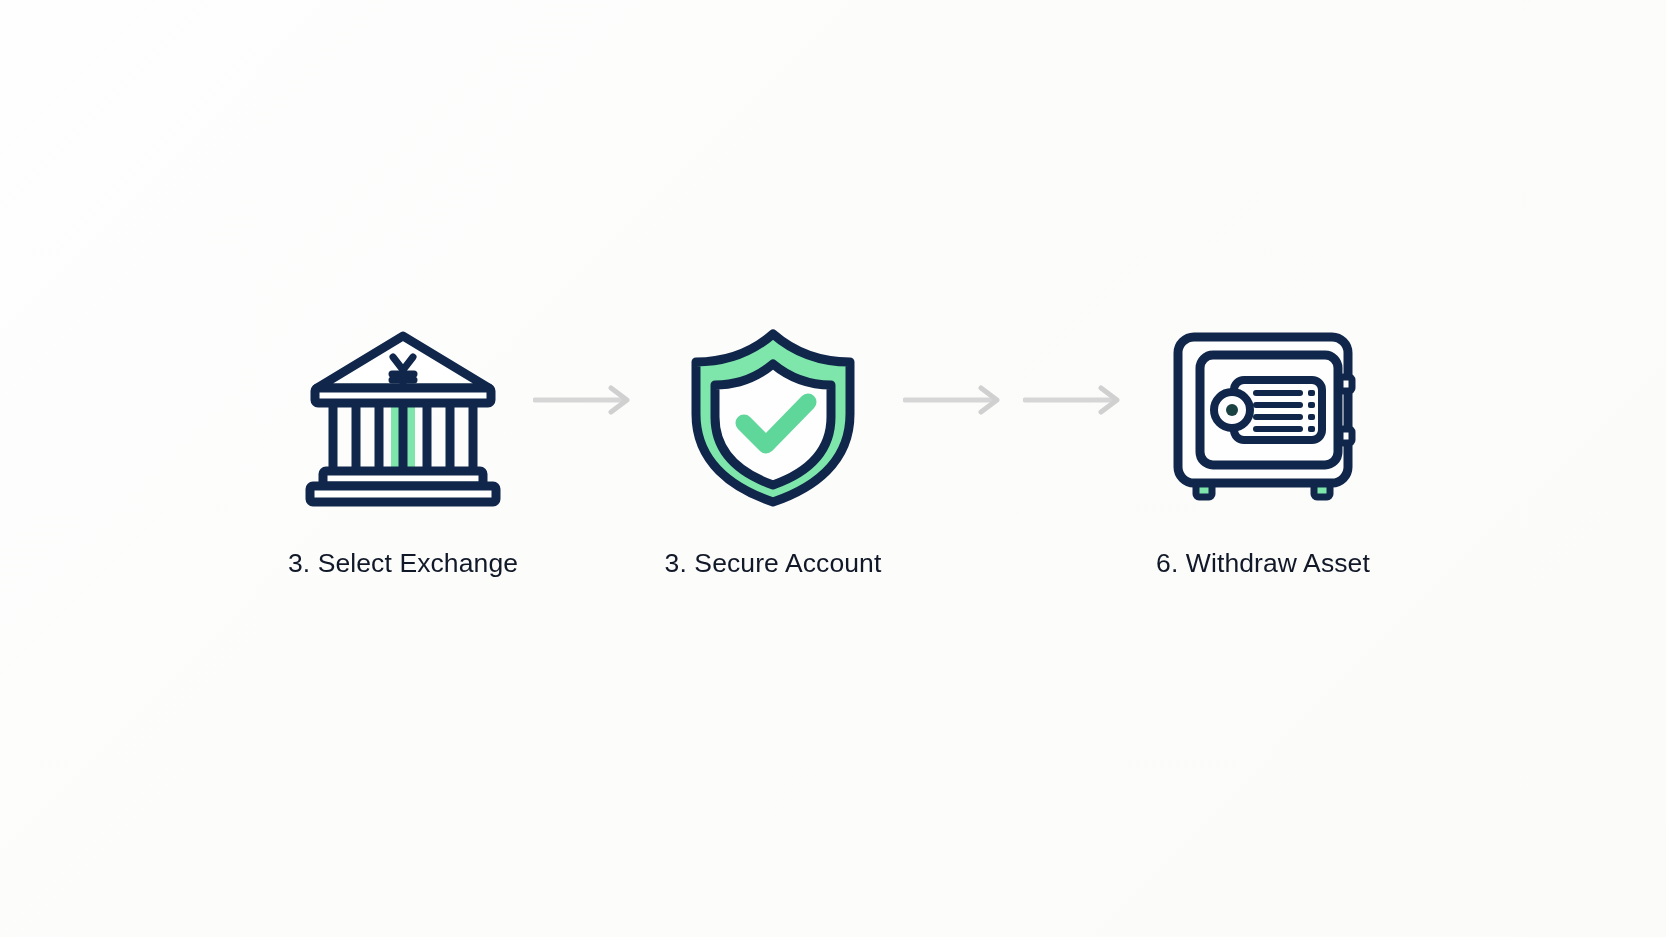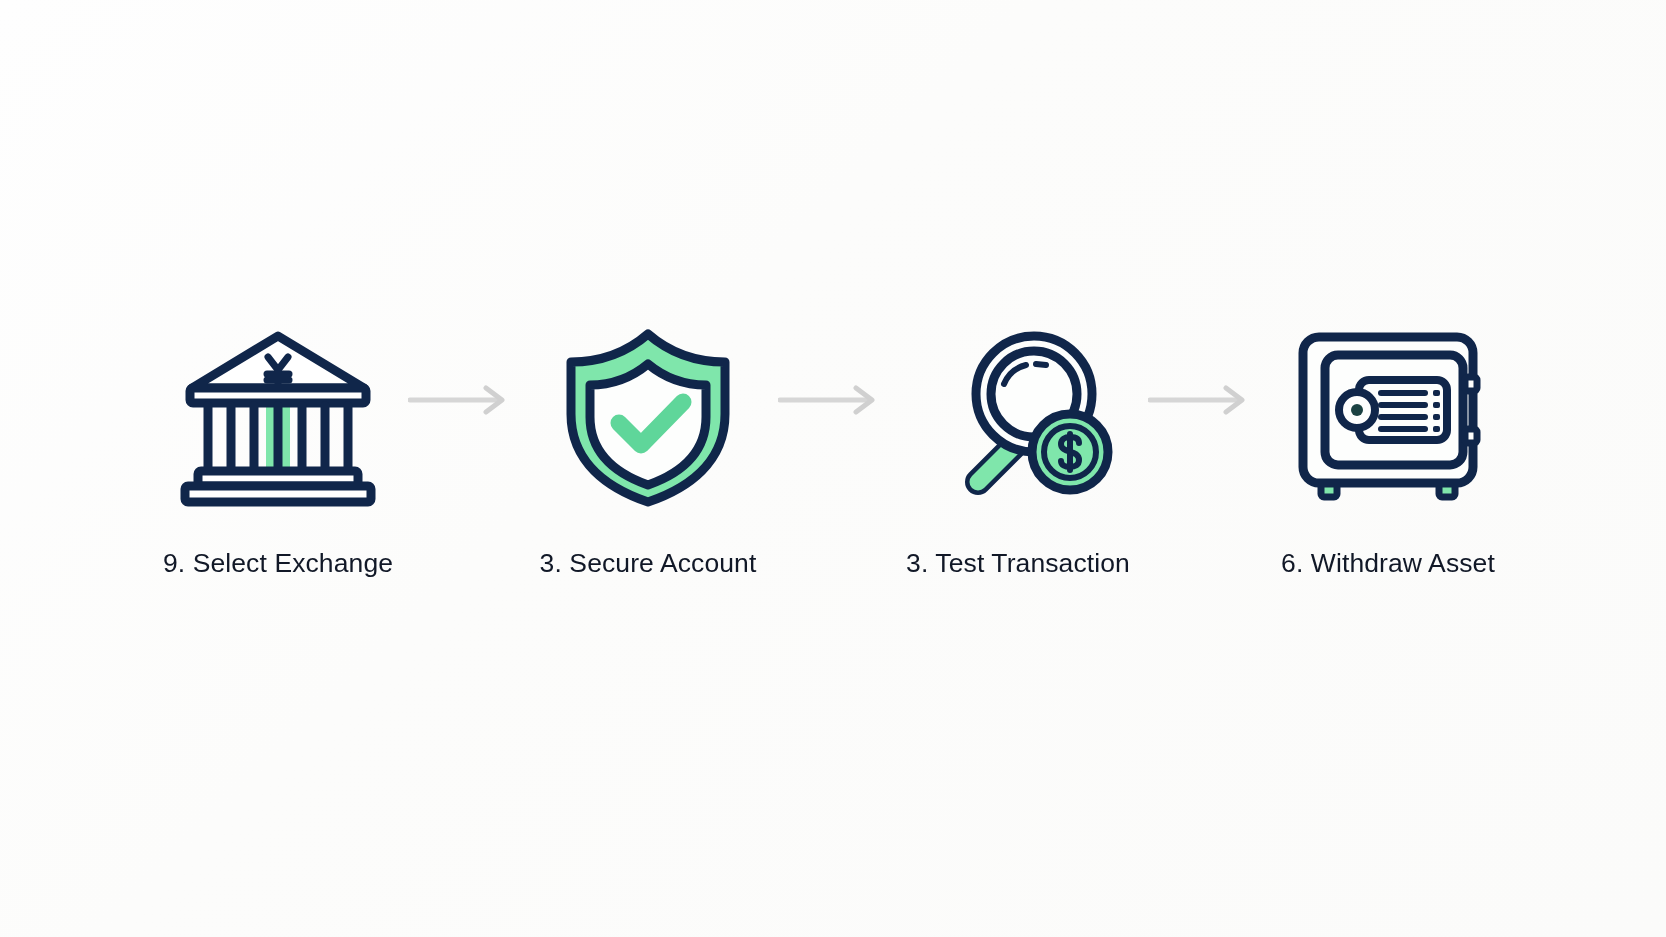--- a/index.html
+++ b/index.html
@@ -100,21 +100,21 @@
               <path d="M124 80 L124 144"></path>
               <path d="M147 80 L147 144"></path>
               <path d="M170 80 L170 144"></path>
             </g>
 
             <rect x="20" y="145" width="160" height="15" rx="3" fill="#ffffff" stroke="#10264a" stroke-width="9" stroke-linejoin="round"></rect>
 
             <rect x="7" y="160" width="186" height="16" rx="3" fill="#ffffff" stroke="#10264a" stroke-width="9" stroke-linejoin="round"></rect>
           </svg>
         </div>
-        <div class="step-label">9. Select Exchange</div>
+        <div class="step-label">3. Select Exchange</div>
       </div>
 
       <div class="connector">
         <svg width="110" height="30" viewBox="0 0 110 30" fill="none" style="margin-top:-36px;">
           <path d="M2 15 L92 15" stroke="#d6d6d6" stroke-width="5" stroke-linecap="round"></path>
           <path d="M78 3 L94 15 L78 27" stroke="#d0d0d0" stroke-width="5" stroke-linecap="round" stroke-linejoin="round" fill="none"></path>
         </svg>
       </div>
 
       <div class="step">
@@ -131,43 +131,20 @@
         <div class="step-label">3. Secure Account</div>
       </div>
 
       <div class="connector">
         <svg width="110" height="30" viewBox="0 0 110 30" fill="none" style="margin-top:-36px;">
           <path d="M2 15 L92 15" stroke="#d6d6d6" stroke-width="5" stroke-linecap="round"></path>
           <path d="M78 3 L94 15 L78 27" stroke="#d0d0d0" stroke-width="5" stroke-linecap="round" stroke-linejoin="round" fill="none"></path>
         </svg>
       </div>
 
-      <div class="step">
-        <div class="icon-box">
-          <svg width="200" height="190" viewBox="0 0 200 190" fill="none" style="margin-top:-2px;">
-
-            <path d="M60 160 L104 116" stroke="#10264a" stroke-width="26" stroke-linecap="round"></path>
-            <path d="M60 160 L104 116" stroke="#7fe6ab" stroke-width="17" stroke-linecap="round"></path>
-
-            <circle cx="116" cy="72" r="58" fill="#fdfefd" stroke="#10264a" stroke-width="9"></circle>
-            <circle cx="116" cy="72" r="43" fill="#fdfefd" stroke="#10264a" stroke-width="9"></circle>
-
-            <path d="M86 62 A32 32 0 0 1 108 43" stroke="#10264a" stroke-width="6" stroke-linecap="round" fill="none"></path>
-            <path d="M118 42 L128 43" stroke="#10264a" stroke-width="6" stroke-linecap="round" fill="none"></path>
-
-            <circle cx="152" cy="130" r="38" fill="#7fe6ab" stroke="#10264a" stroke-width="9"></circle>
-            <circle cx="152" cy="130" r="26" fill="#7fe6ab" stroke="#10264a" stroke-width="6"></circle>
-            <g stroke="#10264a" stroke-width="6" stroke-linecap="round" fill="none">
-              <path d="M152 112 L152 148"></path>
-              <path d="M161 121 C161 116 156 115 152 115 C147 115 143 117 143 122 C143 132 161 127 161 138 C161 143 157 145 152 145 C147 145 143 143 143 139"></path>
-            </g>
-          </svg>
-        </div>
-        <div class="step-label">3. Test Transaction</div>
-      </div>
 
       <div class="connector">
         <svg width="110" height="30" viewBox="0 0 110 30" fill="none" style="margin-top:-36px;">
           <path d="M2 15 L92 15" stroke="#d6d6d6" stroke-width="5" stroke-linecap="round"></path>
           <path d="M78 3 L94 15 L78 27" stroke="#d0d0d0" stroke-width="5" stroke-linecap="round" stroke-linejoin="round" fill="none"></path>
         </svg>
       </div>
 
       <div class="step">
         <div class="icon-box">

